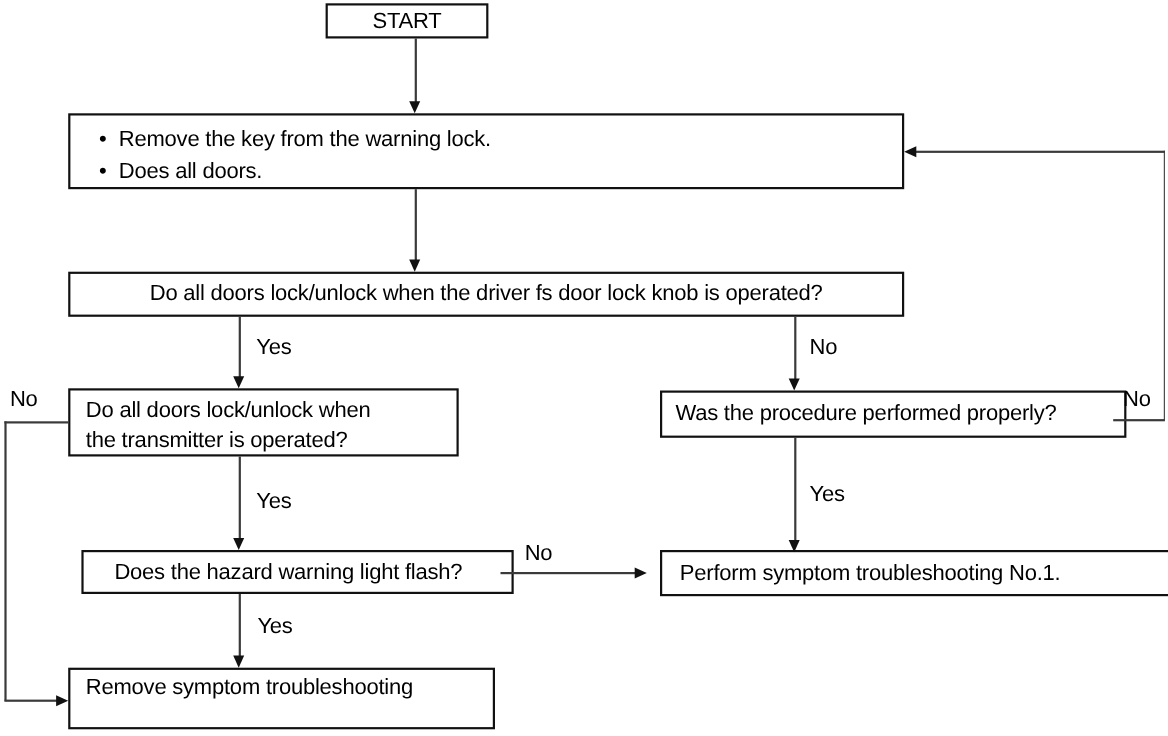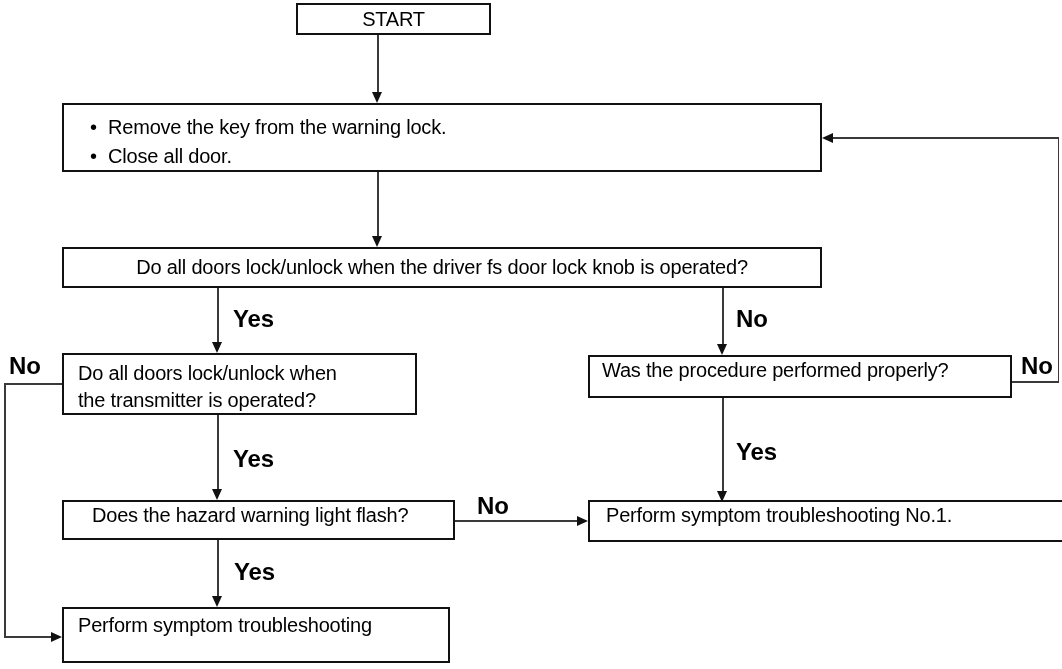--- a/index.html
+++ b/index.html
@@ -26,20 +26,22 @@
     letter-spacing: -0.2px;
   }
   .center-both {
     display: flex;
     align-items: center;
     justify-content: center;
     text-align: center;
   }
   .center-v {
     display: flex;
+    align-items: center;
+    margin-left: 12px;
   }
   .line {
     position: absolute;
     background: var(--line, #3a3a3a);
   }
   .vline { width: 1.6px; }
   .hline { height: 1.6px; }
   .arrow {
     position: absolute;
     width: 0;
@@ -55,53 +57,53 @@
     border-bottom: 5px solid transparent;
     border-left: 11px solid var(--line-solid, #111111);
   }
   .arrow-left {
     border-top: 5px solid transparent;
     border-bottom: 5px solid transparent;
     border-right: 11px solid var(--line-solid, #111111);
   }
   .edge-label {
     position: absolute;
-    font-size: 24px;
-    font-weight: bold;
+    font-size: 20px;
+    font-weight: normal;
     letter-spacing: -0.2px;
     white-space: nowrap;
   }
   .bullet-row {
     display: flex;
   }
   .bullet-glyph {
     width: 18px;
     flex: 0 0 18px;
   }
   .multiline {
     padding-top: 4px;
   }
 </style>
 </head>
 <body>
 
 <div class="canvas" style="--bg: #ffffff; --border: #111111; --line: #3a3a3a; --line-solid: #111111; --text: #000000;">
 
-  <div class="node center-both" style="left:296px; top:3px; width:195px; height:32px;">
+  <div class="node center-both" style="left:296px; top:3px; width:148px; height:32px;">
     <span>START</span>
   </div>
 
   <div class="node multiline" style="left:62px; top:103px; width:760px; height:69px; padding:8px 10px 0 26px; line-height:29px;">
     <div class="bullet-row">
       <span class="bullet-glyph">•</span>
       <span>Remove the key from the warning lock.</span>
     </div>
     <div class="bullet-row">
       <span class="bullet-glyph">•</span>
-      <span>Close all door.</span>
+      <span>Does all doors.</span>
     </div>
   </div>
 
   <div class="node center-both" style="left:62px; top:247px; width:760px; height:41px;">
     <span>Do all doors lock/unlock when the driver fs door lock knob is operated?</span>
   </div>
 
   <div class="node multiline" style="left:62px; top:353px; width:355px; height:62px; padding-left:14px; padding-top:5px;">
     <div>Do all doors lock/unlock when</div>
     <div>the transmitter is operated?</div>
@@ -113,21 +115,21 @@
 
   <div class="node center-v" style="left:588px; top:355px; width:424px; height:43px; padding-left:12px;">
     <span>Was the procedure performed properly?</span>
   </div>
 
   <div class="node center-v" style="left:588px; top:500px; width:512px; height:42px; padding-left:16px;">
     <span>Perform symptom troubleshooting No.1.</span>
   </div>
 
   <div class="node multiline" style="left:62px; top:607px; width:388px; height:56px; padding-left:14px; padding-top:3px;">
-    <div>Perform symptom troubleshooting</div>
+    <div>Remove symptom troubleshooting</div>
   </div>
 
   <div class="line vline" style="left:377px; top:35px; height:58px;"></div>
   <div class="arrow arrow-down" style="left:372px; top:92px;"></div>
 
   <div class="line vline" style="left:377px; top:172px; height:65px;"></div>
   <div class="arrow arrow-down" style="left:372px; top:236px;"></div>
 
   <div class="line vline" style="left:217px; top:288px; height:55px;"></div>
   <div class="arrow arrow-down" style="left:212px; top:342px;"></div>

